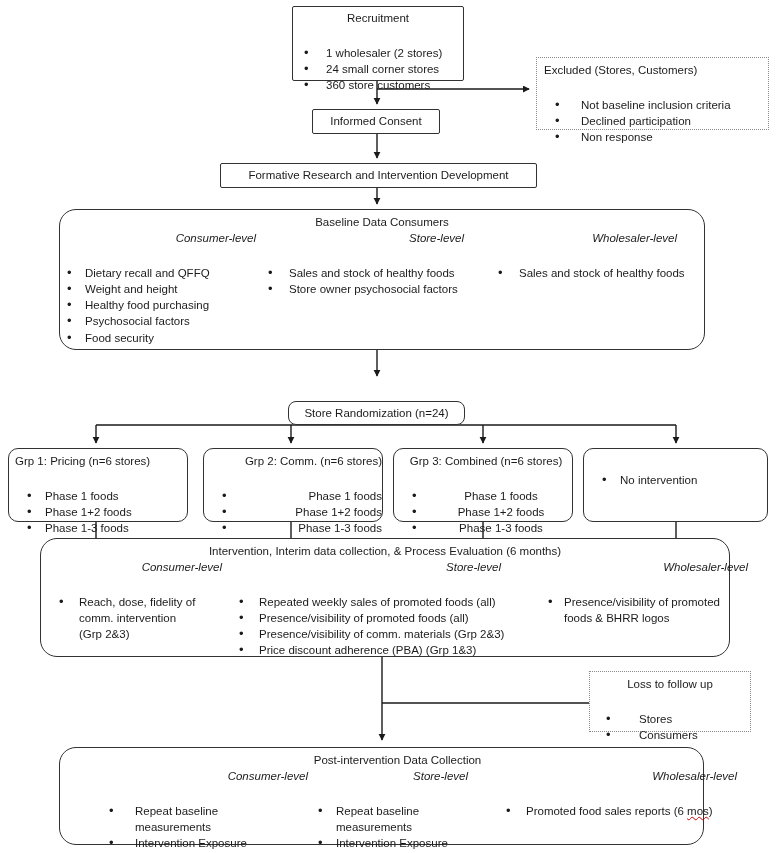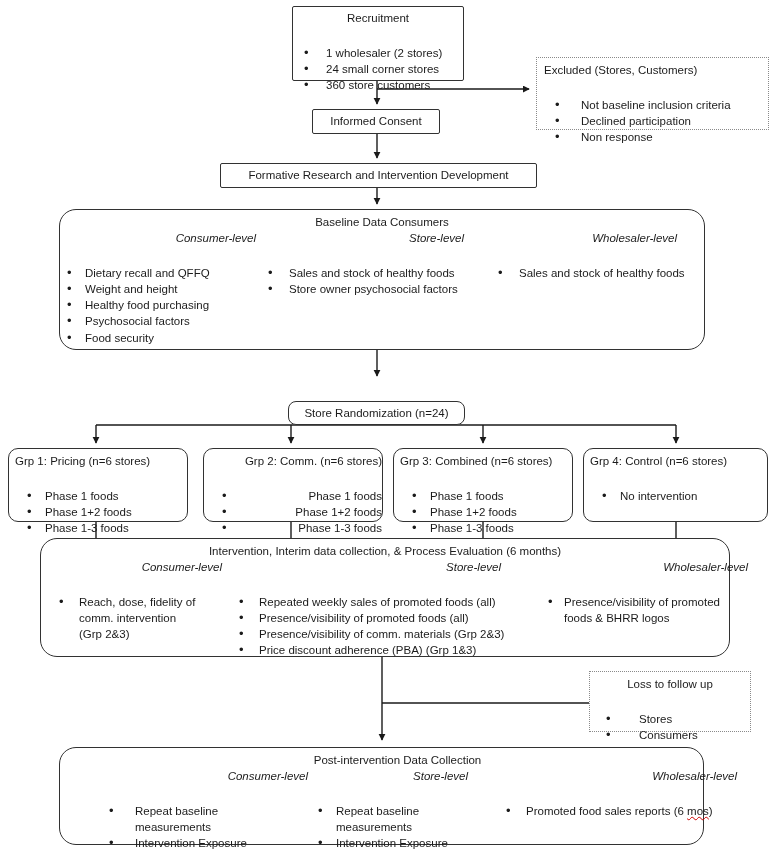--- a/index.html
+++ b/index.html
@@ -39,21 +39,21 @@
   #baseline .col3{width:225px;}
   #baseline .col1 li{padding-left:25px;}  #baseline .col1 li::before{left:7px;}
   #baseline .col2 li{padding-left:33px;}  #baseline .col2 li::before{left:12px;}
   #baseline .col3 li{padding-left:38px;}  #baseline .col3 li::before{left:17px;}
   #baseline .col2 .col-header{transform:translateX(-17px);}
   #baseline .col3 .col-header{transform:translateX(-29px);}
   
   .grp{top:448px;height:74px;padding:4px 0 0 6px;border-radius:10px;}
   #g1{left:8px;width:180px;}
   #g2{left:203px;width:180px;text-align:right;}
-  #g3{left:393px;width:180px;}
+  #g3{left:393px;width:180px;text-align:center;}
   #g4{left:583px;width:185px;}
   .grp li{padding-left:30px;}
   .grp li::before{left:12px;}
   
   #intervention{left:40px;top:538px;width:690px;height:119px;}
   #intervention .col1{width:195px;}
   #intervention .col2{width:285px;}
   #intervention .col3{width:210px;}
   #intervention .col1 li{width:160px;padding-left:38px;box-sizing:border-box;}
   #intervention .col1 li::before{left:18px;}
@@ -191,21 +191,20 @@
   </div>
   <div class="box grp" id="g3">
     <div>Grp 3: Combined (n=6 stores)</div>
     <ul class="bl">
       <li>Phase 1 foods</li>
       <li>Phase 1+2 foods</li>
       <li>Phase 1-3 foods</li>
     </ul>
   </div>
   <div class="box grp" id="g4">
-    <div>Grp 4: Control (n=6 stores)</div>
     <ul class="bl">
       <li>No intervention</li>
     </ul>
   </div>
 
   <div class="box lg colbox" id="intervention">
     <div class="center">Intervention, Interim data collection, &amp; Process Evaluation (6 months)</div>
     <div class="cols">
       <div class="col col1">
         <div class="col-header">Consumer-level</div>

